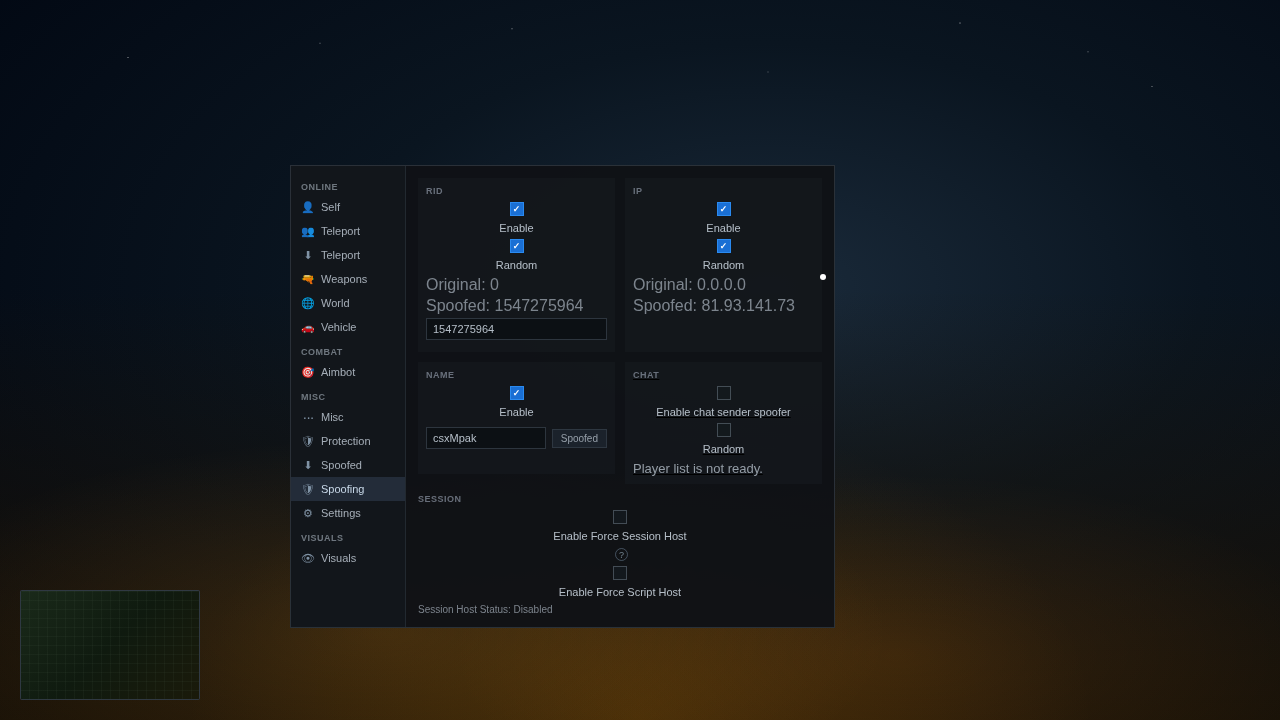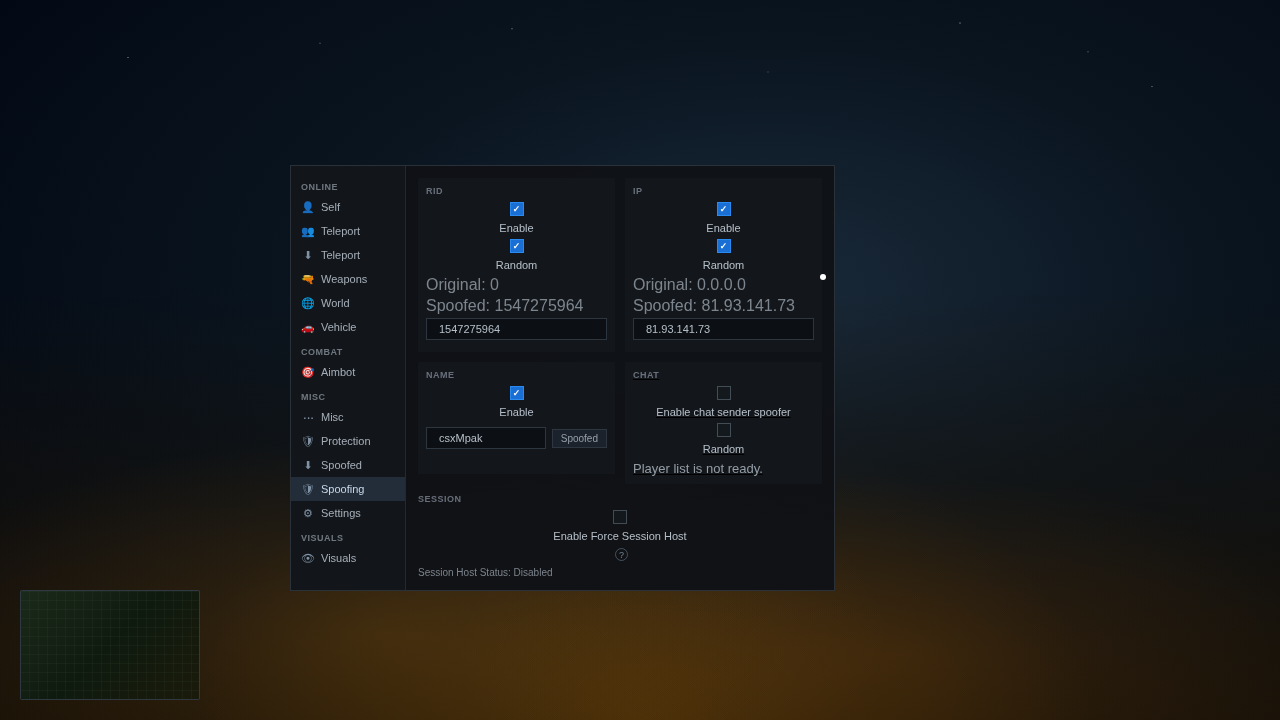--- a/index.html
+++ b/index.html
@@ -210,21 +210,21 @@
       font-size: 16px;
       margin-bottom: 3px;
     }
 
     .text-input {
       width: 100%;
       background: rgba(12,16,20,0.95);
       border: 1px solid rgba(60,70,80,0.7);
       color: rgba(200,210,220,0.9);
       font-size: 11px;
-      padding: 4px 12px;
+      padding: 4px 6px;
       margin-bottom: 4px;
       outline: none;
     }
 
     
     .name-section {
       margin-bottom: 10px;
     }
 
     .name-row {
@@ -396,21 +396,20 @@
         <div class="checkbox-row">
           <div class="checkbox checked"></div>
           <span class="checkbox-label">Enable</span>
         </div>
         <div class="checkbox-row">
           <div class="checkbox checked"></div>
           <span class="checkbox-label">Random</span>
         </div>
         <div class="info-text">Original: 0.0.0.0</div>
         <div class="info-text">Spoofed: 81.93.141.73</div>
-        <input class="text-input" type="text" value="81.93.141.73" style="">
       </div>
 
     </div>
 
     <div class="two-col">
 
       <div class="panel-box name-section">
         <div class="section-label">Name</div>
         <div class="checkbox-row">
           <div class="checkbox checked"></div>
@@ -438,19 +437,23 @@
 
     </div>
 
     <div class="session-section">
       <div class="section-label">Session</div>
       <div class="checkbox-row">
         <div class="checkbox"></div>
         <span class="checkbox-label">Enable Force Session Host</span>
         <span class="question-mark">?</span>
       </div>
+      <div class="checkbox-row">
+        <div class="checkbox"></div>
+        <span class="checkbox-label">Enable Force Script Host</span>
+      </div>
       <div class="session-status">Session Host Status: Disabled</div>
     </div>
 
   </div>
 </div>
 
 <div class="cursor-dot"></div>
 
 </body></html>

